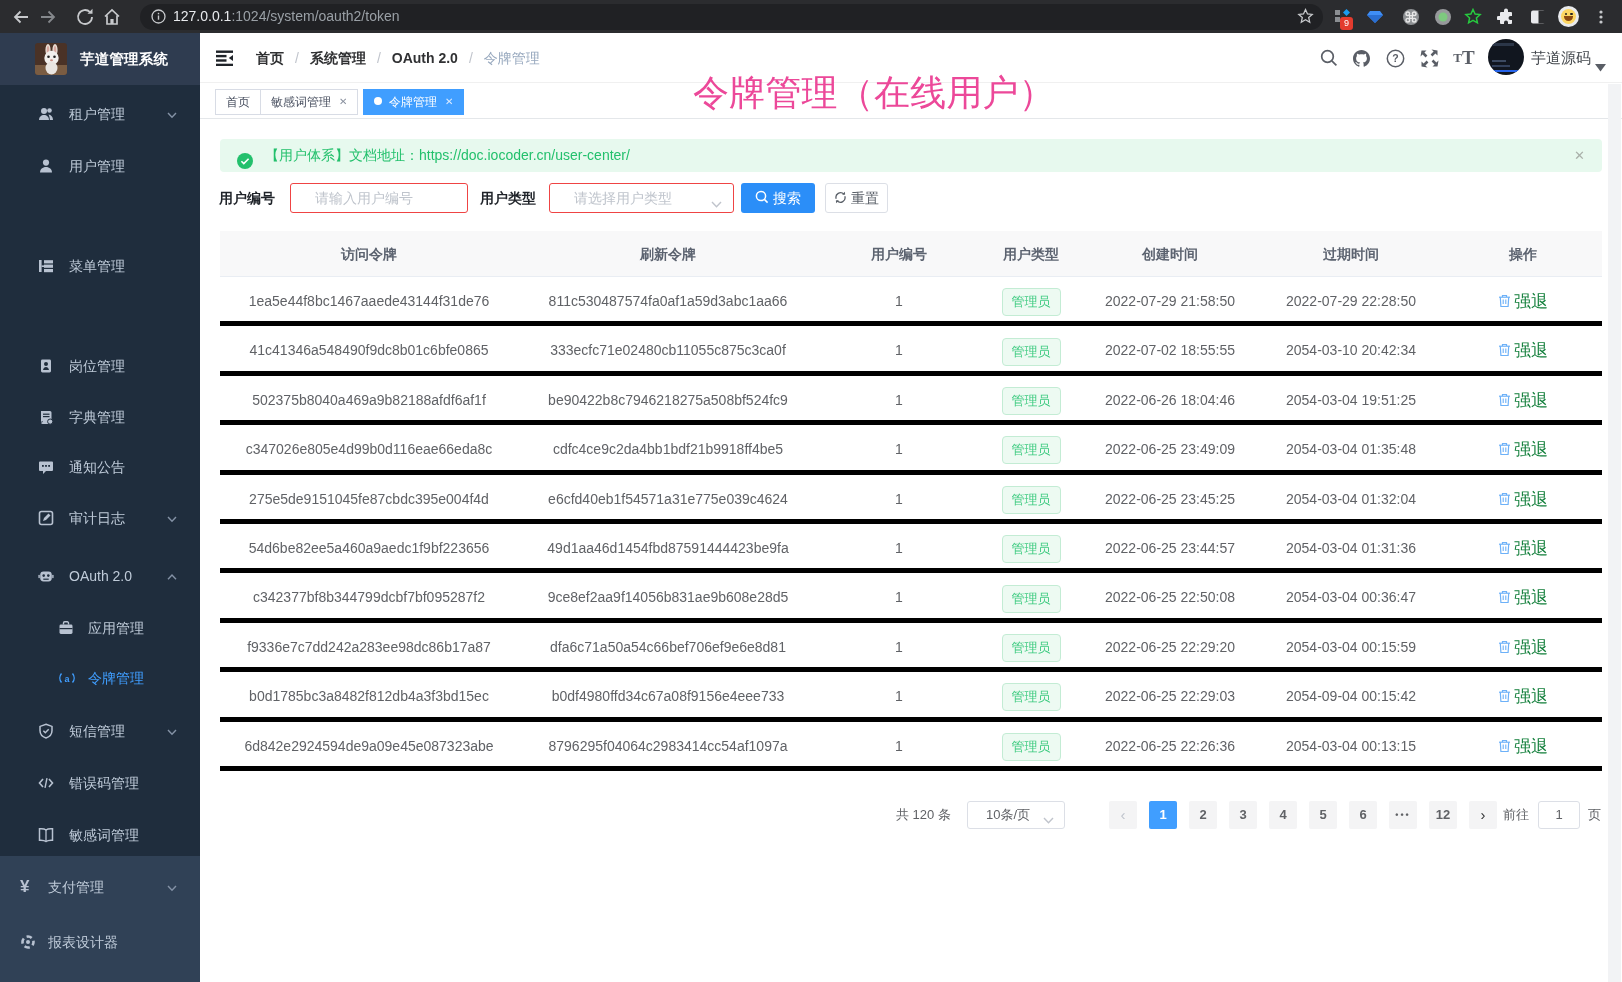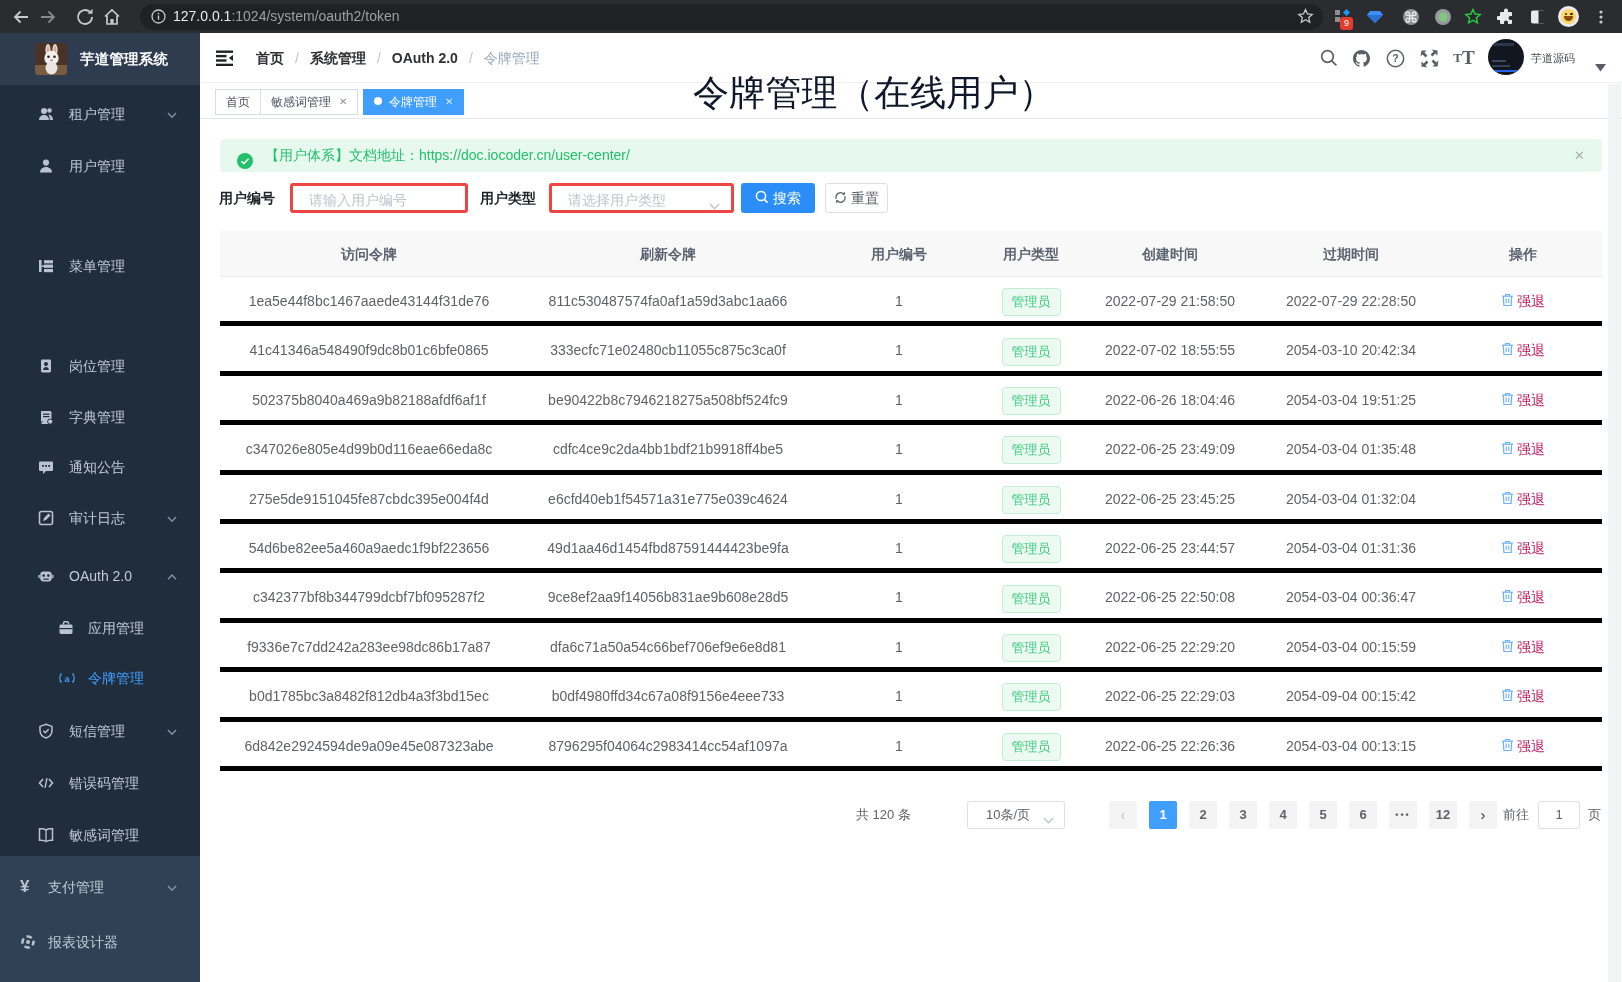--- a/index.html
+++ b/index.html
@@ -34,45 +34,45 @@
 .tag .x{display:inline-block;font-size:10px;color:#8a919f;margin-left:8px;transform:translateY(-1px)}
 .tag.on{background:#409eff;border-color:#409eff;color:#fff}
 .tag.on .x{color:#dbeafe}
 .tag.on .dot{display:inline-block;width:8px;height:8px;border-radius:50%;background:#fff;margin-right:7px;transform:translateY(-1px)}
 
 #alert{position:absolute;left:220px;top:139px;width:1382px;height:33px;background:#e7f9ee;border-radius:4px;
  font-size:14px;color:#23c06c;line-height:33px}
 #alert .xx{position:absolute;right:17px;top:0;color:#a9b0a9;font-size:13px}
 
 .flabel{position:absolute;top:183px;height:30px;line-height:30px;font-size:14px;font-weight:700;color:#1f2329}
-.finput{position:absolute;top:183px;height:30px;border:3px solid #ef4444;border-radius:3px;background:#fff;
- font-size:14px;color:#bfc4cc;line-height:28px;padding-left:16px}
+.finput{position:absolute;top:183px;height:30px;border:1px solid #ef4444;border-radius:3px;background:#fff;
+ font-size:14px;color:#bfc4cc;line-height:28px;padding-left:24px}
 #btnsearch{position:absolute;left:741px;top:183px;width:74px;height:30px;background:#2b8ef8;border-radius:3px;
  color:#fff;font-size:14px;text-align:center;line-height:30px}
 #btnreset{position:absolute;left:825px;top:183px;width:63px;height:30px;background:#fff;border:1px solid #dcdfe6;
  border-radius:3px;color:#5a6068;font-size:14px;text-align:center;line-height:28px}
 
 #thead{position:absolute;left:220px;top:231px;width:1382px;height:46px;background:#f8f8f9;border-bottom:1px solid #e9edf3}
 .th{position:absolute;top:0;height:46px;line-height:46px;text-align:center;font-size:14px;font-weight:700;color:#5c6370}
 .trow{position:absolute;left:220px;width:1382px;height:50px;border-bottom:5px solid #000000}
 .td{position:absolute;top:0;height:49px;line-height:49px;text-align:center;font-size:14px;color:#606266;white-space:nowrap}
 .gtag{display:inline-block;height:28px;line-height:26px;padding:0 9px;border:1px solid #c3ecd4;background:#edfaf2;
  border-radius:4px;color:#3fcb81;font-size:13px;vertical-align:middle}
-.kick{color:#be185d;font-size:14px}
+.kick{color:#15803d;font-size:17px}
 
 #pgn{position:absolute;left:0;top:801px;width:1622px;height:28px;font-size:13px;color:#606266}
 .pbtn{position:absolute;top:0;width:28px;height:28px;border-radius:2px;background:#f4f4f5;color:#606266;
  text-align:center;line-height:28px;font-weight:700}
 .pbtn.on{background:#409eff;color:#fff}
 #psel{position:absolute;left:967px;top:0;width:98px;height:28px;border:1px solid #dcdfe6;border-radius:3px;
  text-align:left;padding-left:18px;line-height:26px;color:#606266}
 #pinp{position:absolute;left:1538px;top:0;width:42px;height:28px;border:1px solid #dcdfe6;border-radius:3px;
  text-align:center;line-height:26px;color:#606266}
 
-#anno{position:absolute;left:693px;top:69px;width:700px;font-size:36px;color:#0f172a;white-space:nowrap;letter-spacing:0.2px}
+#anno{position:absolute;left:693px;top:69px;width:700px;font-size:36px;color:#ec4899;white-space:nowrap;letter-spacing:0.2px}
 #sbar{position:absolute;left:1608px;top:84px;width:13px;height:898px;background:#f2f3f5}
 </style></head><body>
 <div id="root">
     <div id="chrome">
       <div class="cicon" style="left:9px;width:24px">
         <svg width="20" height="20" viewBox="0 0 20 20" style="">
           <path d="M17 10H4.5M9.5 4.5L4 10l5.5 5.5" stroke="#c7c9cc" stroke-width="1.8" fill="none"></path>
         </svg>
       </div>
       <div class="cicon" style="left:36px;width:24px">
@@ -361,21 +361,21 @@
       <div class="nico" style="left:1252px;width:24px">
         <span style="font-size:13px;font-weight:700;color:#5a5e66;font-family:Liberation Serif,serif;vertical-align:-2px">T</span>
         <span style="font-size:19px;font-weight:700;color:#5a5e66;font-family:Liberation Serif,serif">T</span>
       </div>
       <div class="abs" style="left:1288px;top:6px;width:36px;height:36px;border-radius:50%;background:#11161f;overflow:hidden">
         <div class="abs" style="left:4px;top:4px;width:22px;height:3px;background:#2b3648"></div>
         <div class="abs" style="left:4px;top:21px;width:14px;height:2px;background:#3c4a61"></div>
         <div class="abs" style="left:4px;top:26px;width:18px;height:2px;background:#32405a"></div>
         <div class="abs" style="left:0px;top:31px;width:37px;height:2px;background:#2563eb"></div>
       </div>
-      <div class="abs" style="left:1331px;top:0;line-height:50px;font-size:11px;color:#42474d">芋道源码</div>
+      <div class="abs" style="left:1331px;top:0;line-height:50px;font-size:15px;color:#42474d">芋道源码</div>
       <div class="abs" style="left:1395px;top:25px"><svg width="11" height="8" viewBox="0 0 11 8" style="">
           <path d="M0 0h11L5.5 7.5z" fill="#5a5e66"></path>
         </svg></div>
     </div>
     <div id="tags">
       <div class="tag" style="left:15px">首页</div>
       <div class="tag" style="left:60px">敏感词管理<span class="x">✕</span></div>
       <div class="tag on" style="left:163px"><span class="dot"></span>令牌管理<span class="x">✕</span></div>
     </div>
     <div id="alert"><span class="abs" style="left:17px;top:8.5px"><svg width="16" height="16" viewBox="0 0 16 16" style="">
@@ -541,21 +541,21 @@
       <div class="td" style="left:862px;width:176px">2022-06-25 22:26:36</div>
       <div class="td" style="left:1038px;width:186px">2054-03-04 00:13:15</div>
       <div class="td" style="left:1224px;width:158px"><span class="kick"><svg width="13" height="14" viewBox="0 0 13 14" style="">
             <path d="M1 3.2h11" stroke="#6db1f8" stroke-width="1.2"></path>
             <path d="M4.5 3V1.5h4V3" stroke="#6db1f8" stroke-width="1.2" fill="none"></path>
             <path d="M2.3 3.2l.6 9.3h7.2l.6-9.3" stroke="#6db1f8" stroke-width="1.2" fill="none"></path>
             <path d="M5.2 5.5v4.5M7.8 5.5v4.5" stroke="#6db1f8" stroke-width="1.1"></path>
           </svg><span style="margin-left:3px;vertical-align:1px">强退</span></span></div>
     </div>
     <div id="pgn">
-      <span class="abs" style="left:856px;top:0;line-height:28px">共 120 条</span>
+      <span class="abs" style="left:896px;top:0;line-height:28px">共 120 条</span>
       <div id="psel">10条/页<span class="abs" style="right:9px;top:8px"><svg width="13" height="13" viewBox="0 0 13 13" style="">
             <path d="M2 4l4.5 4.8L11 4" stroke="#c0c4cc" stroke-width="1.4" fill="none"></path>
           </svg></span></div>
       <div class="pbtn " style="left:1109px;color:#bfc4cc;font-size:15px;font-weight:400">‹</div>
       <div class="pbtn on" style="left:1149px">1</div>
       <div class="pbtn " style="left:1189px">2</div>
       <div class="pbtn " style="left:1229px">3</div>
       <div class="pbtn " style="left:1269px">4</div>
       <div class="pbtn " style="left:1309px">5</div>
       <div class="pbtn " style="left:1349px">6</div>

